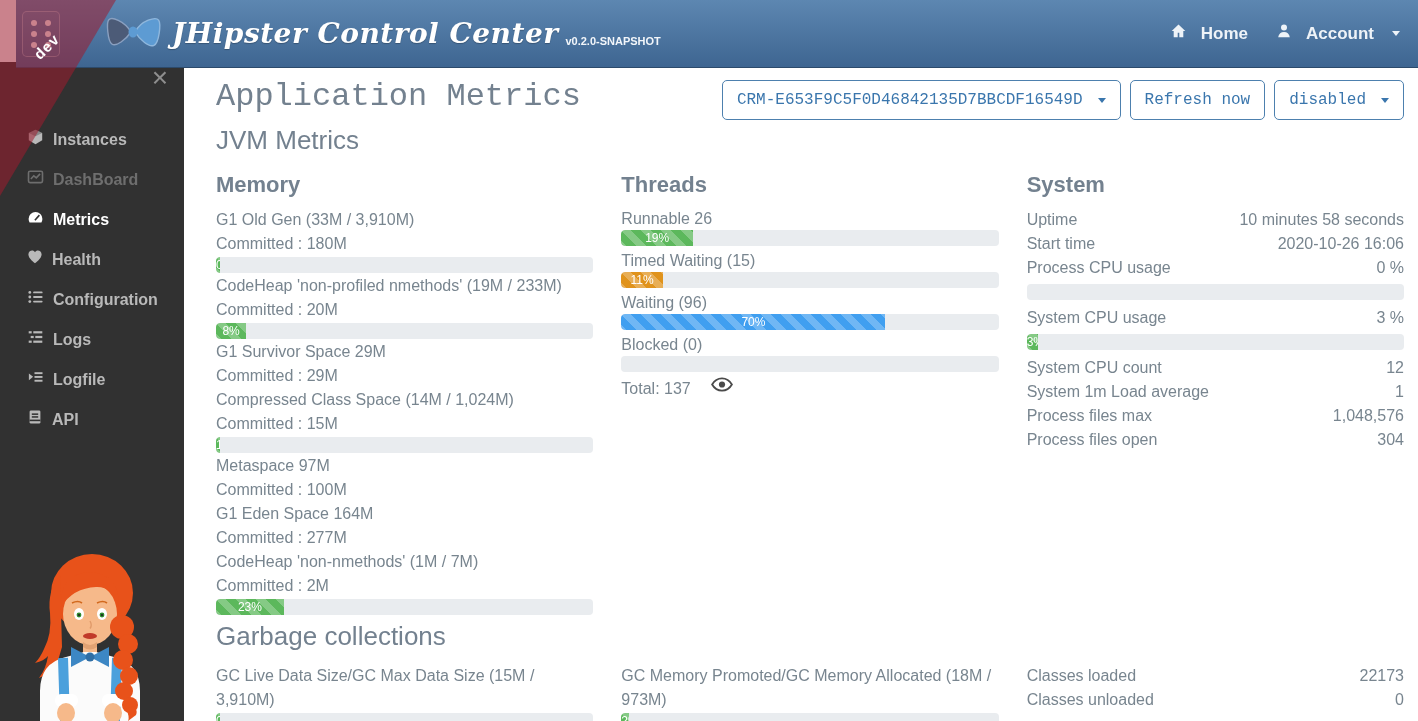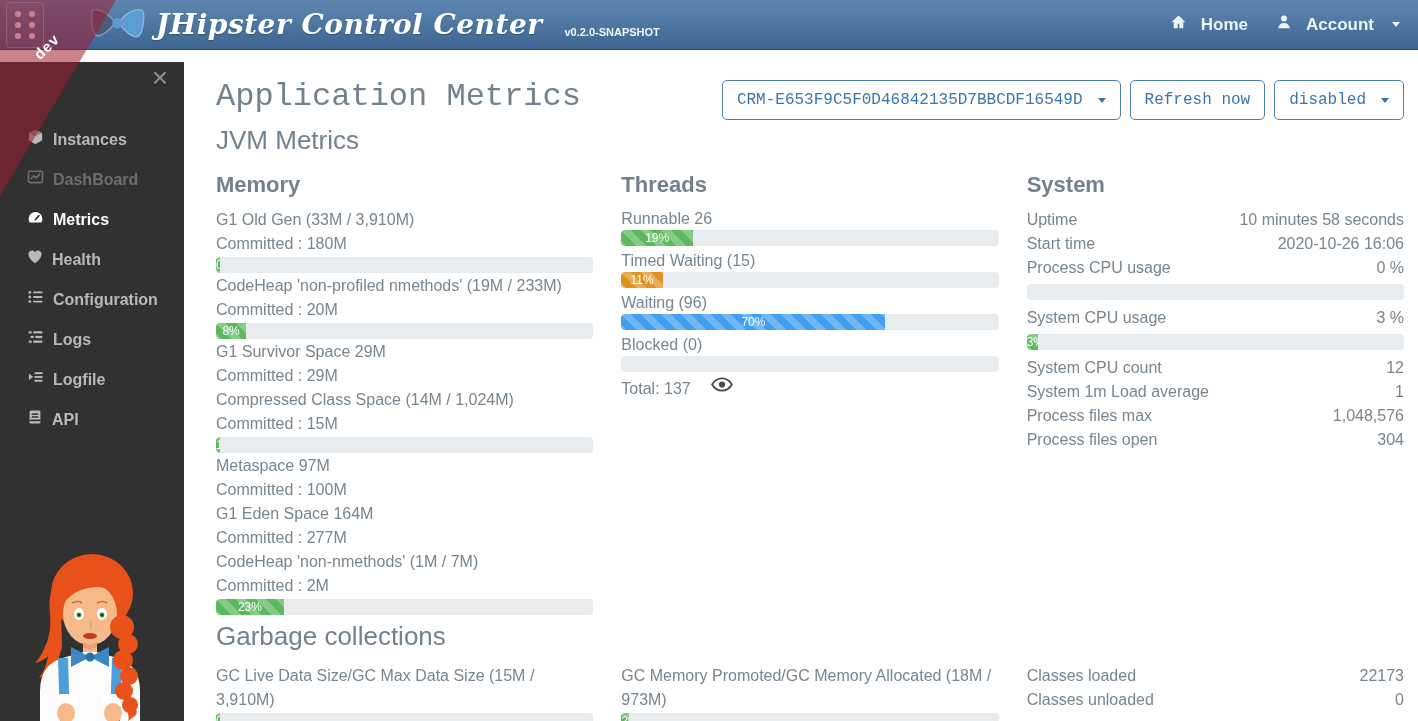--- a/index.html
+++ b/index.html
@@ -4,38 +4,38 @@
 <style>
   * { box-sizing: border-box; }
   html,body { margin:0; padding:0; }
   body {
     width:1418px; height:721px; position:relative; overflow:hidden;
     font-family:"Liberation Sans", sans-serif; background:#fff;
   }
 
   
   .navbar {
-    position:absolute; top:0; left:0; right:0; height:50px;
+    position:absolute; top:0; left:16px; right:0; height:68px;
     background:linear-gradient(#5d87b1,#3e6591);
     border-bottom:1px solid #2c4a6b;
     display:flex; align-items:center; padding:0 18px 0 6px; z-index:5; color:#fff;
   }
   .grid-btn {
     width:38px; height:46px; border:1px solid rgba(255,255,255,.35); border-radius:5px;
     display:grid; grid-template-columns:repeat(2,10px); grid-auto-rows:10px;
     justify-content:center; align-content:center; gap:1px 4px; cursor:pointer; background:rgba(255,255,255,.04);
   }
   .grid-btn i { width:6px; height:6px; border-radius:50%; background:#fff; display:block; margin:2px; }
   .brand { display:flex; align-items:center; margin-left:44px; }
   .brand-name {
     font-family:"DejaVu Serif", serif; font-style:italic; font-weight:bold;
     font-size:28px; color:#fff; margin-left:10px; letter-spacing:.5px;
     text-shadow:0 1px 1px rgba(0,0,0,.25); white-space:nowrap;
   }
-  .brand-version { font-size:11px; font-weight:bold; color:#f2f6fa; margin:14px 0 0 22px; }
+  .brand-version { font-size:11px; font-weight:bold; color:#f2f6fa; margin:14px 0 0 7px; }
   .nav-right { margin-left:auto; display:flex; align-items:center; gap:28px; }
   .nav-link { display:flex; align-items:center; gap:14px; font-size:17px; font-weight:bold; color:#eef3f8; cursor:pointer; }
   .caret { width:0; height:0; border-left:4.5px solid transparent; border-right:4.5px solid transparent; border-top:5.5px solid currentColor; display:inline-block; margin-left:4px; }
 
   
   .ribbon {
     position:absolute; top:0; left:0; width:230px; height:230px; z-index:8; pointer-events:none;
     background:rgba(158,28,46,.55);
     -webkit-clip-path:polygon(0 0,116px 0,0 196px); clip-path:polygon(0 0,116px 0,0 196px);
   }

